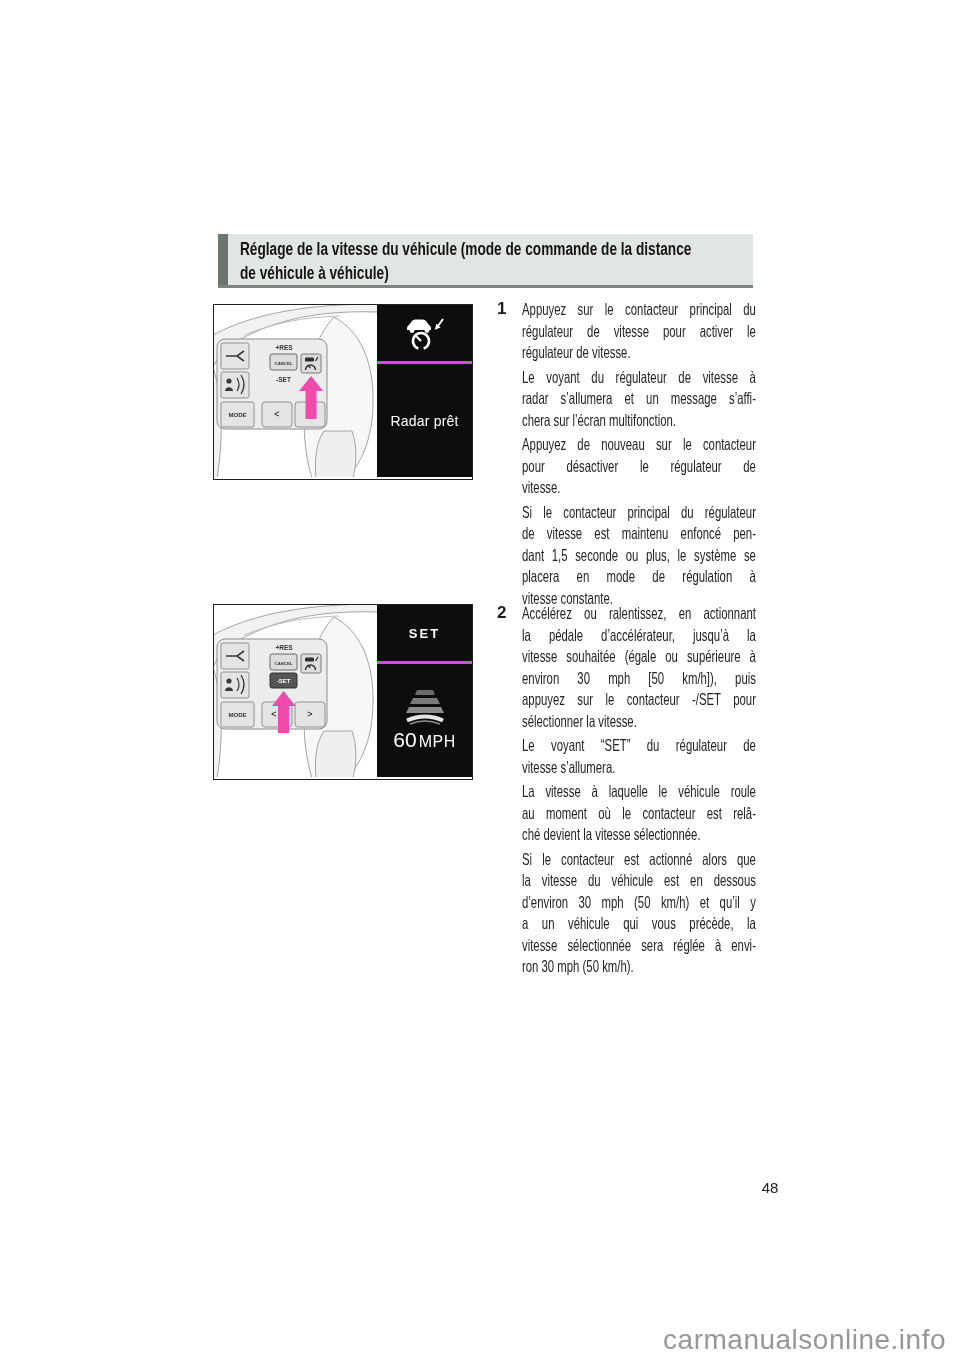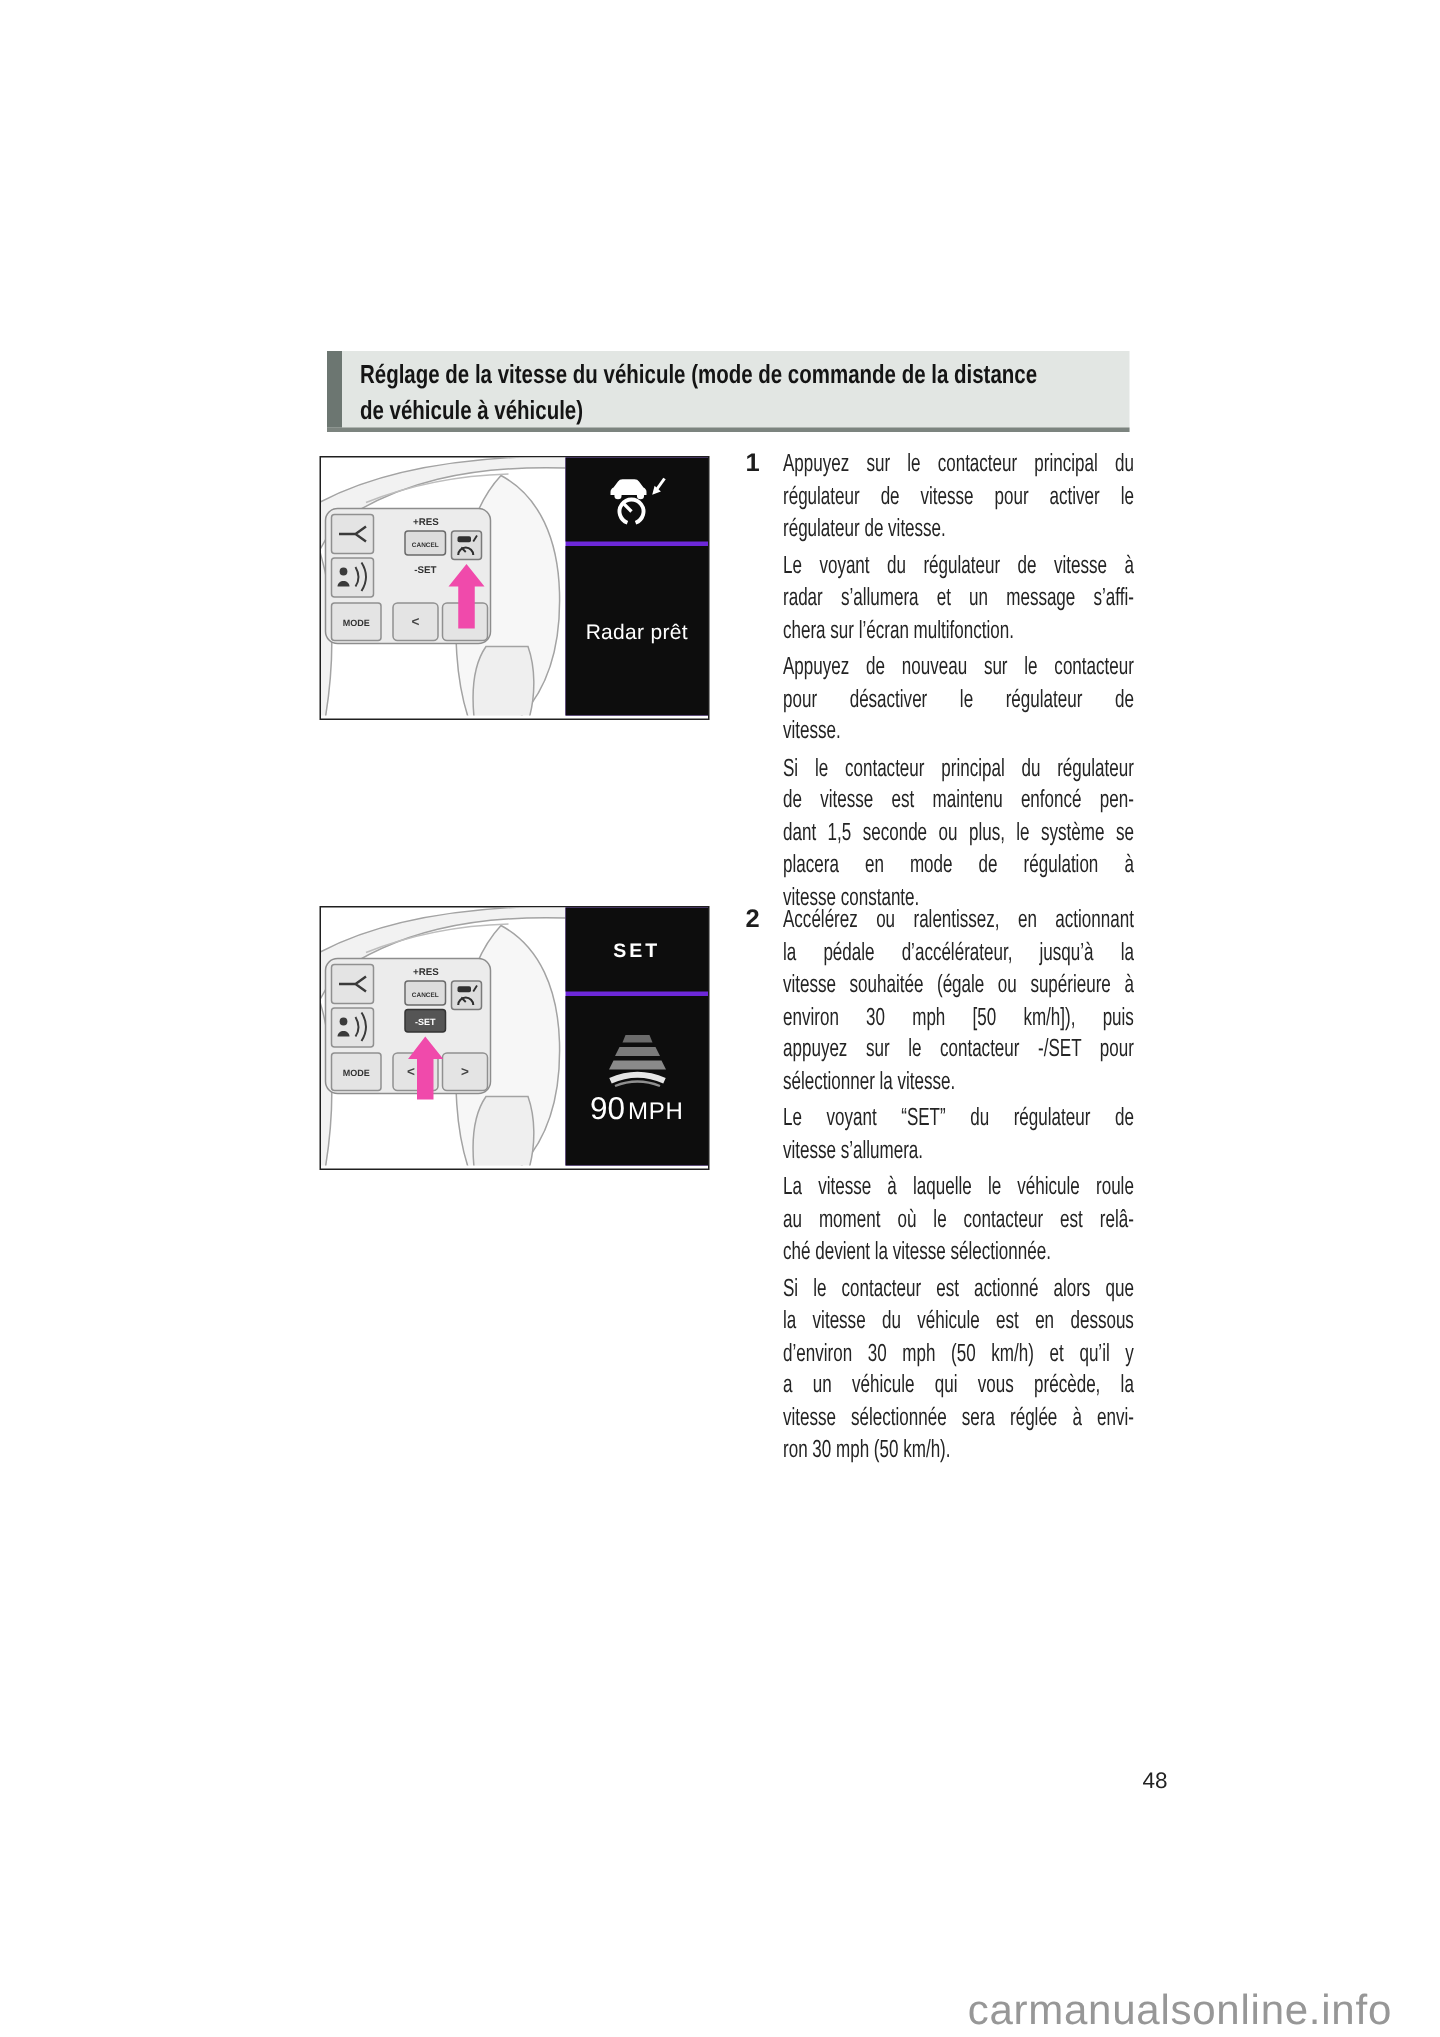--- a/index.html
+++ b/index.html
@@ -21,21 +21,21 @@
   }
 
   
   .illus{
     position:absolute;left:213px;width:258px;height:174px;
     border:1px solid #1f1f1f;display:flex;background:#ffffff;box-sizing:content-box;
   }
   #illus1{top:304px;}
   #illus2{top:604px;}
   .wheel{width:163px;height:172px;flex:0 0 auto;}
-  .display-col{width:95px;height:172px;display:flex;flex-direction:column;background:#6d28d9;}
+  .display-col{width:95px;height:172px;display:flex;flex-direction:column;background:#d946ef;}
   .panel{background:#0d0d0d;color:#ffffff;display:flex;align-items:center;justify-content:center;}
   .panel-top{height:56px;margin-bottom:3px;flex:0 0 auto;}
   .panel-bottom{flex:1 1 auto;flex-direction:column;}
   .radar-msg{font-size:14px;letter-spacing:0.2px;}
   .set-ind{font-size:13px;letter-spacing:2px;font-weight:bold;}
   .speed-row{margin-top:3px;display:flex;align-items:baseline;}
   .speed{font-size:21px;}
   .unit{font-size:16px;margin-left:2px;letter-spacing:0.5px;}
 
   
@@ -45,21 +45,21 @@
     position:absolute;left:522px;width:340px;transform:scaleX(0.688);
     transform-origin:0 0;font-size:16.5px;line-height:21.5px;color:#242424;
   }
   #step1-text{top:299px;} #step2-text{top:603px;}
   .para{margin:0 0 3px 0;}
   .line{white-space:nowrap;}
   .jl{text-align:justify;text-align-last:justify;}
 
   
   .page-number{position:absolute;left:750px;top:1139px;width:40px;text-align:center;font-size:15px;color:#222222;margin-top:40px;}
-  .watermark{position:absolute;right:32px;top:1324px;font-size:28px;color:#979797;letter-spacing:0.5px;}
+  .watermark{position:absolute;right:14px;top:1324px;font-size:28px;color:#979797;letter-spacing:0.5px;}
 
   svg text{font-family:"Liberation Sans",sans-serif;}
 </style>
 </head>
 <body>
 
 <div class="title-block">
   <div class="title-accent"></div>
   <div class="title-text">
     <div>Réglage de la vitesse du véhicule (mode de commande de la distance</div>
@@ -165,21 +165,21 @@
     </div>
     <div class="panel panel-bottom">
       <svg viewBox="0 0 60 36" width="60" height="36">
         <polygon points="22,1 38,1 40,6 20,6" fill="#6b6b6b"></polygon>
         <polygon points="18,9 42,9 45,15 15,15" fill="#7a7a7a"></polygon>
         <polygon points="14,18 46,18 49,24 11,24" fill="#8a8a8a"></polygon>
         <path d="M12,31.5 Q30,23.5 48,31.5" stroke="#e6e6e6" stroke-width="4" fill="none"></path>
         <path d="M15,35 Q30,29 45,35" stroke="#8f8f8f" stroke-width="1.6" fill="none"></path>
       </svg>
       <div class="speed-row">
-        <span class="speed">90</span>
+        <span class="speed">60</span>
         <span class="unit">MPH</span>
       </div>
     </div>
   </div>
 </div>
 
 <div class="step-number" id="step1-num">1</div>
 <div class="step-text" id="step1-text">
     <div class="para">
       <div class="line jl">Appuyez sur le contacteur principal du</div>

